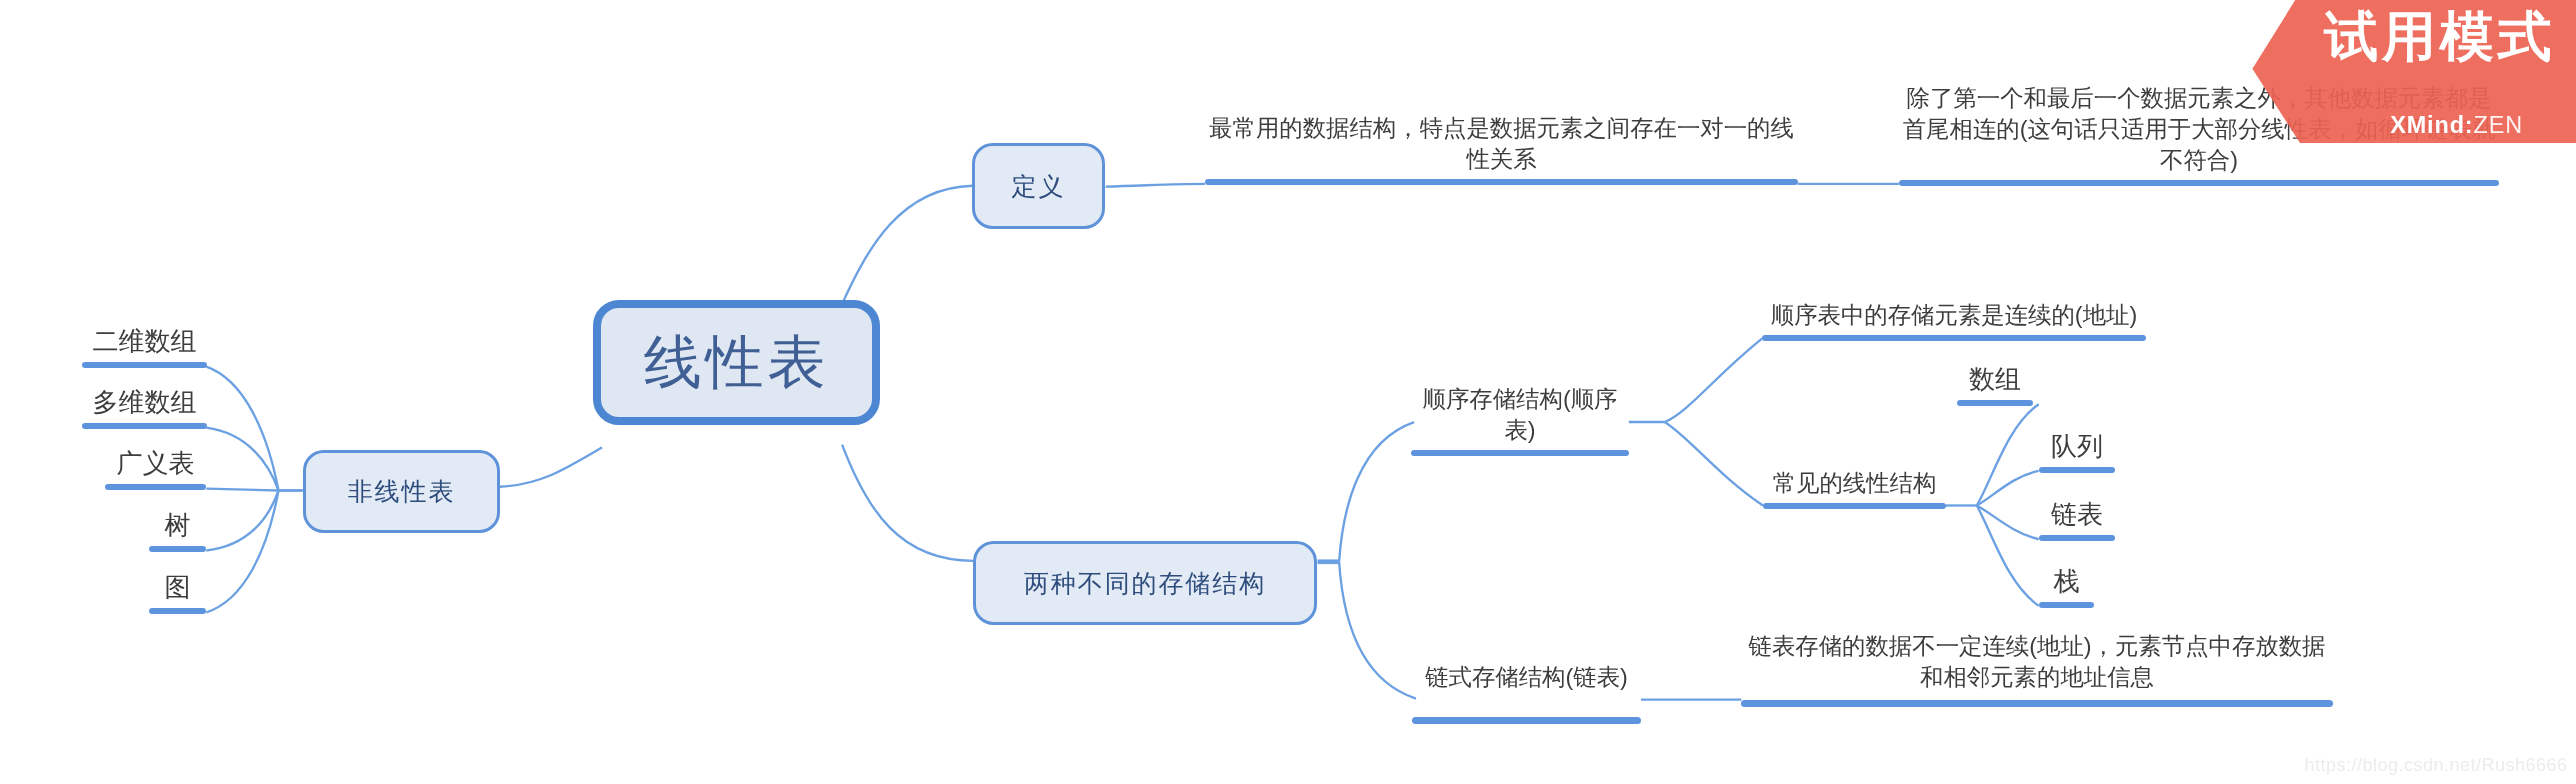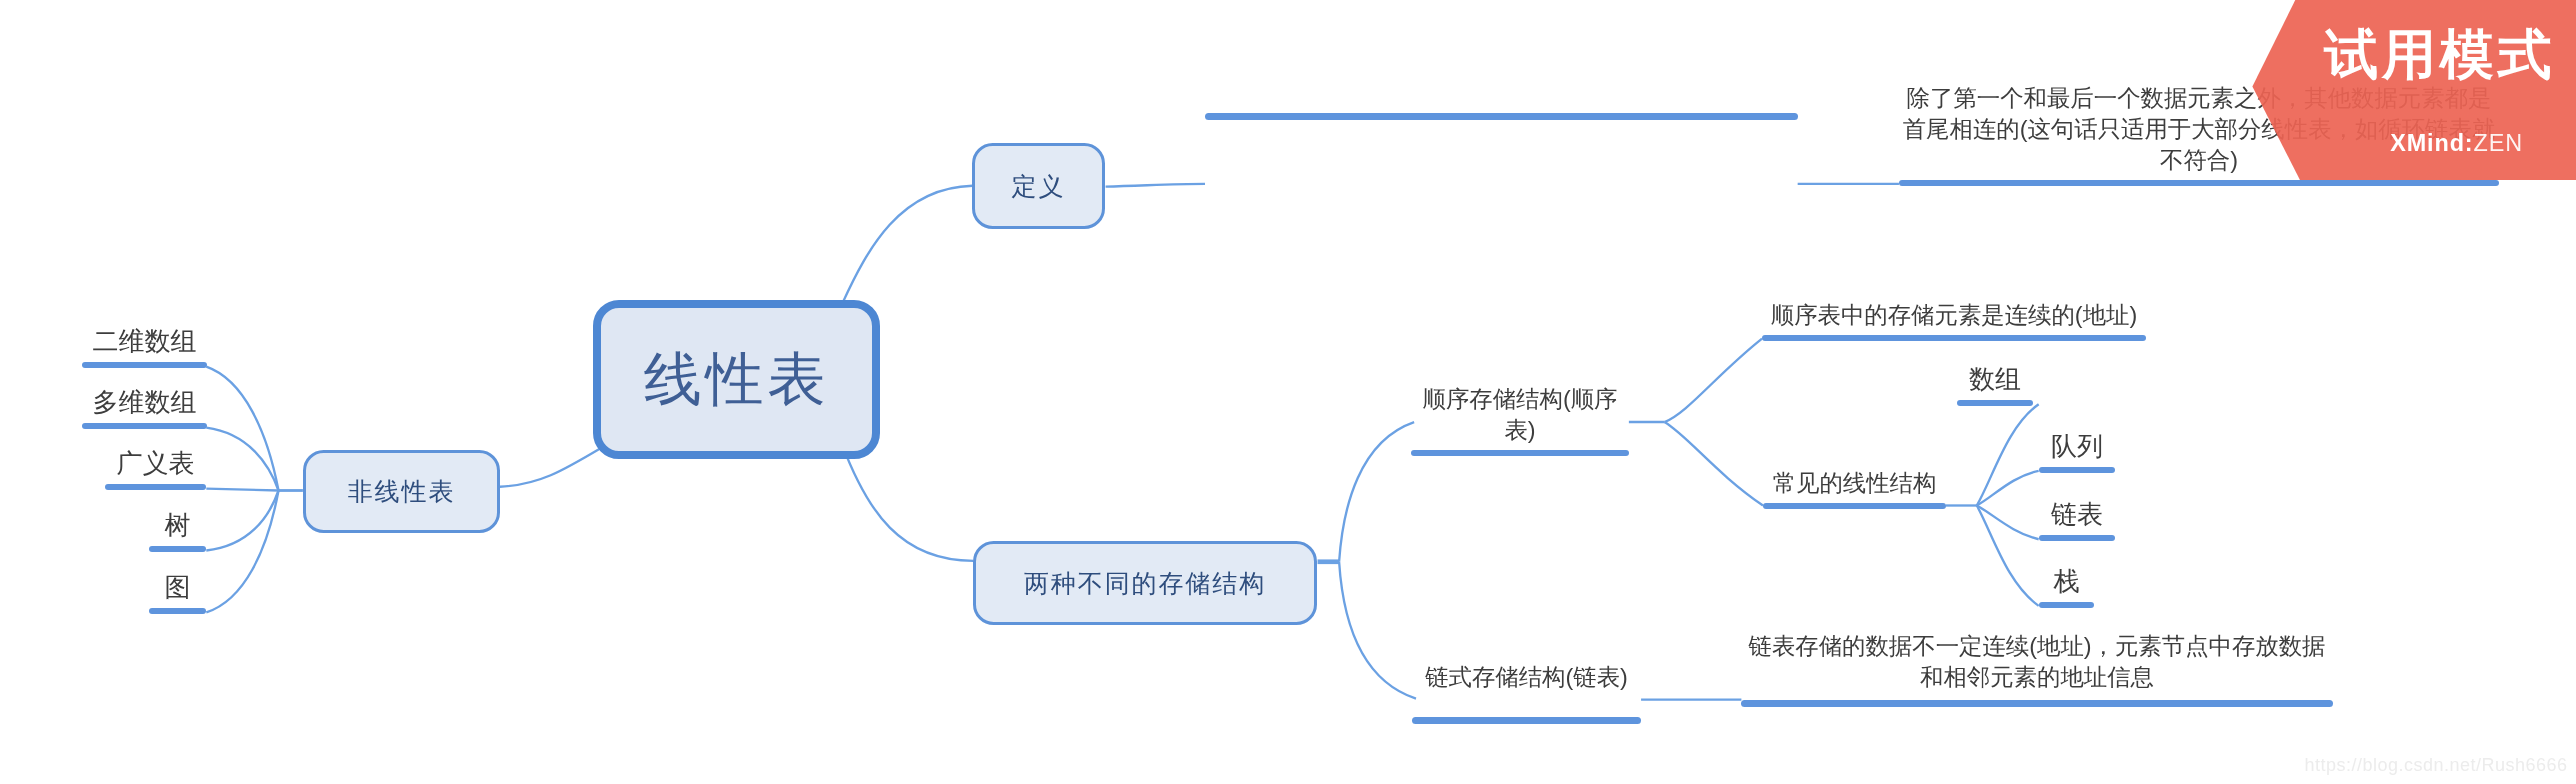--- a/index.html
+++ b/index.html
@@ -29,21 +29,21 @@
     align-items:center;justify-content:flex-end;gap:3.8px;
   }
   .topic .t{
     color:#3d3d3d;font-size:23.4px;line-height:31px;text-align:center;width:100%;
   }
   .topic .bar{height:6.6px;border-radius:3.8px;background:#5e94dd;width:100%;}
   .topic.small .t{font-size:26px;line-height:34px;white-space:nowrap;}
 
   
   #banner{
-    position:absolute;left:2241px;top:0;width:335px;height:180px;z-index:5;
+    position:absolute;left:2241px;top:0;width:335px;height:143px;z-index:5;
     background:rgba(237,99,82,0.92);
     clip-path:polygon(16.2% 0,100% 0,100% 100%,17.6% 100%,3.4% 48%);
     display:flex;flex-direction:column;align-items:flex-end;justify-content:center;
     color:#ffffff;
     gap:47px;
   }
   #banner .trial{font-size:54px;font-weight:bold;letter-spacing:3.8px;padding-right:20.6px;line-height:60px;}
   #banner .brand{font-size:23.4px;padding-right:53px;letter-spacing:0.9px;line-height:24.4px;}
   #banner .brand .b{font-weight:bold;}
   #banner .brand .l{font-weight:300;opacity:0.92;text-align:right;}
@@ -87,21 +87,21 @@
 
     <path d="M 2075 539 L 2108 539" stroke-width="2.5"></path>
     <path d="M 2108 539 C 2125 510, 2140 455, 2174 431" stroke-width="2.5"></path>
     <path d="M 2108 539 C 2125 530, 2145 508, 2174 502" stroke-width="2.5"></path>
     <path d="M 2108 539 C 2125 548, 2145 568, 2174 575" stroke-width="2.5"></path>
     <path d="M 2108 539 C 2125 570, 2140 622, 2174 646" stroke-width="2.5"></path>
 
     <path d="M 1750 746 L 1857 746" stroke-width="2.5"></path>
   </svg>
 
-  <div class="node root" style="left:593px;top:300px;width:287px;height:159px;">
+  <div class="node root" style="left:593px;top:300px;width:287px;height:125px;">
     <span>线性表</span>
   </div>
 
   <div class="node" style="left:303px;top:450px;width:197px;height:83px;">
     <span>非线性表</span>
   </div>
 
   <div class="topic small" style="left:82px;top:324px;width:125px;align-items:flex-end;">
     <div class="t">二维数组</div>
     <div class="bar"></div>
@@ -120,20 +120,21 @@
   </div>
   <div class="topic small" style="left:149px;top:570px;width:57px;">
     <div class="t">图</div>
     <div class="bar"></div>
   </div>
 
   <div class="node" style="left:972px;top:143px;width:133px;height:86px;">
     <span>定义</span>
   </div>
   <div class="topic" style="left:1205px;top:113px;width:593px;">
+    <div class="t">最常用的数据结构，特点是数据元素之间存在一对一的线性关系</div>
     <div class="bar"></div>
   </div>
   <div class="topic" style="left:1899px;top:83px;width:600px;">
     <div class="t">除了第一个和最后一个数据元素之外，其他数据元素都是首尾相连的(这句话只适用于大部分线性表，如循环链表就不符合)</div>
     <div class="bar"></div>
   </div>
 
   <div class="node" style="left:973px;top:519px;width:344px;height:84px;margin-top:22px;">
     <span>两种不同的存储结构</span>
   </div>

